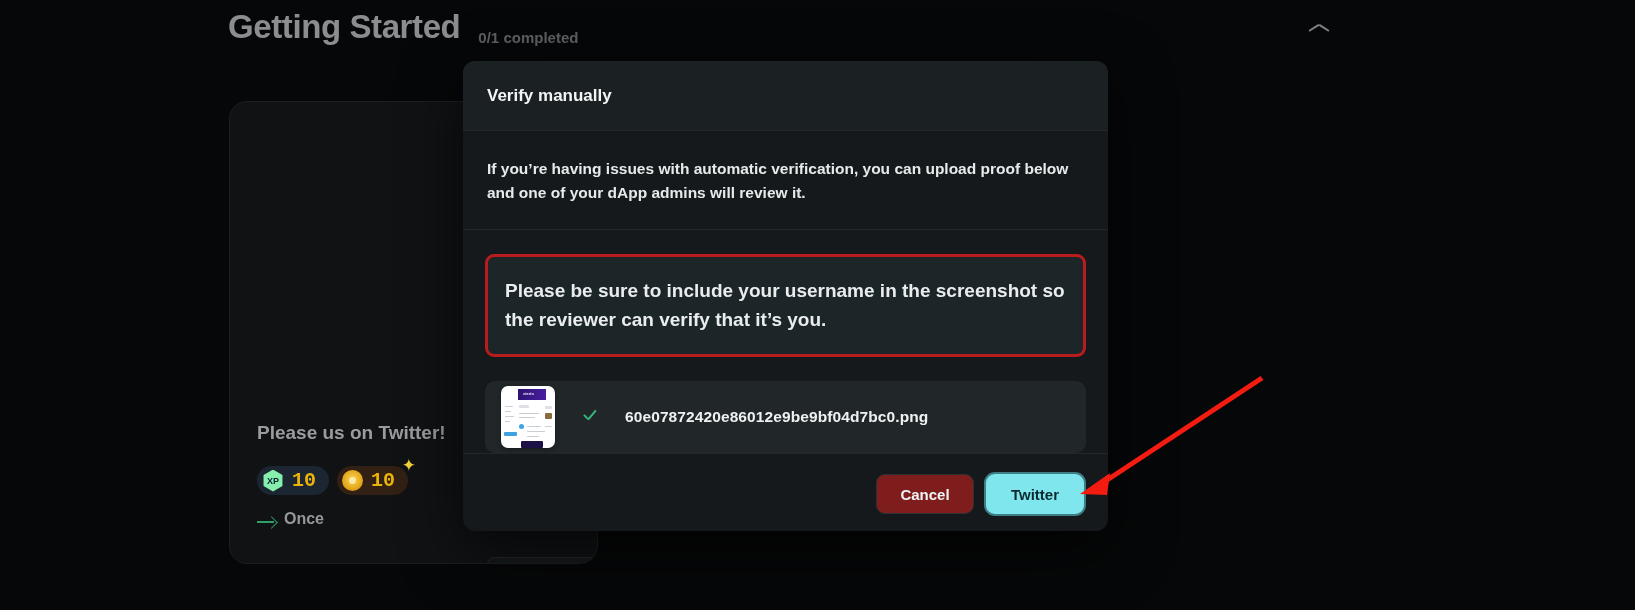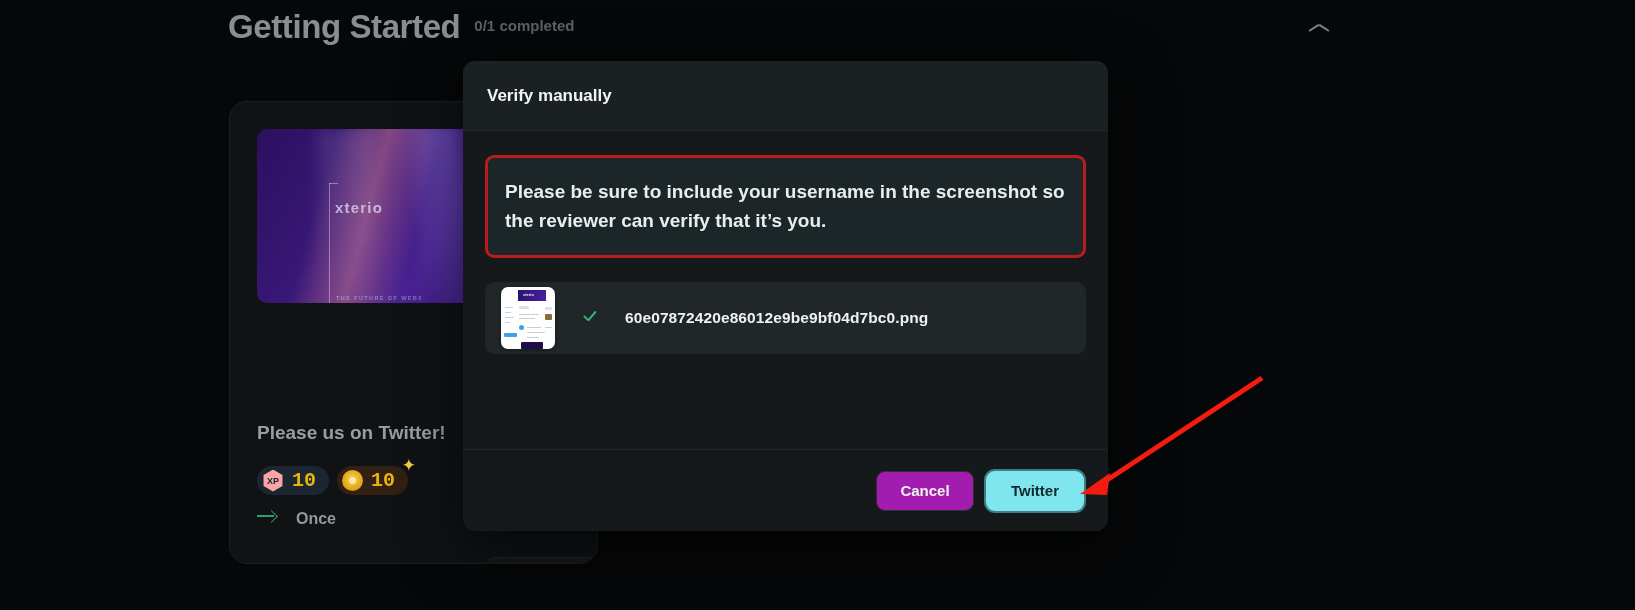--- a/index.html
+++ b/index.html
@@ -7,29 +7,29 @@
     width:1635px; height:610px;
     background:#060708;
     font-family:"Liberation Sans", sans-serif;
     overflow:hidden;
   }
   #root { position:relative; width:1635px; height:610px; }
 
   
   .page-header {
     position:absolute; left:228px; top:8px; right:0;
-    display:flex; align-items:flex-start;
+    display:flex; align-items:flex-end;gap:16px;
   }
   .page-title {
     font-size:33px; font-weight:bold; color:#8b8e90;
     letter-spacing:-0.4px;
   }
   .page-progress {
     font-size:15px; font-weight:bold; color:#5d6163;
-    margin-left:14px; padding-top:9px;
+    margin-left:2px; padding-top:9px;
   }
   .collapse-btn {
     position:absolute; left:1300px; top:16px;
     width:38px; height:30px;
     display:flex; align-items:center; justify-content:center;
     cursor:pointer;
   }
   .chev { width:20px; height:11px; position:relative; }
   .chev::before, .chev::after {
     content:""; position:absolute; top:4px;
@@ -98,42 +98,42 @@
     display:flex; align-items:center; gap:8px;
   }
   .reward-pill {
     display:flex; align-items:center; gap:8px;
     height:29px; padding:0 13px 0 5px; border-radius:15px;
   }
   .reward-pill.xp   { background:rgba(54,86,122,0.30); }
   .reward-pill.coin { background:rgba(122,62,18,0.32); position:relative; }
   .xp-hex {
     width:22px; height:22px;
-    background:#fca5a5;
+    background:#86efac;
     clip-path:polygon(50% 0%,93% 25%,93% 75%,50% 100%,7% 75%,7% 25%);
     display:flex; align-items:center; justify-content:center;
     font-size:9px; font-weight:bold; color:#0d2136;
   }
   .coin-ico {
     width:21px; height:21px; border-radius:50%;
     background:radial-gradient(circle at 50% 45%, #f7d55a 0%, #e5a91b 58%, #b9760d 100%);
     display:flex; align-items:center; justify-content:center;
   }
   .coin-ico::after {
     content:""; width:7px; height:7px; border-radius:50%;
     background:#fdf0b4; opacity:0.85;
   }
   .reward-val { font-size:20px; font-weight:bold; color:#eab308;font-family:Liberation Mono, monospace; }
   .sparkle {
     position:absolute; right:-8px; top:-9px;
     color:#f2d23c; font-size:17px; line-height:1;
   }
   .freq-row {
     position:absolute; left:27px; top:408px;
-    display:flex; align-items:flex-start; gap:20px;
+    display:flex; align-items:flex-end; gap:8px;
   }
   .arrow-ico { width:19px; height:12px; position:relative; }
   .arrow-ico::before {
     content:""; position:absolute; left:0; top:5px; width:17px; height:1.8px;
     background:#2e9e6b;
   }
   .arrow-ico::after {
     content:""; position:absolute; right:0; top:1.6px;
     width:8px; height:8px;
     border-top:1.8px solid #2e9e6b; border-right:1.8px solid #2e9e6b;
@@ -236,21 +236,21 @@
     display:flex; align-items:center; justify-content:flex-end;
     gap:12px; padding:0 24px;
   }
   .btn {
     height:40px; border-radius:9px;
     display:flex; align-items:center; justify-content:center;
     font-size:15px; font-weight:bold;
     cursor:pointer;
   }
   .btn-cancel {
-    width:98px; background:#a21caf; border:1px solid #2b3134; color:#f1f4f5;
+    width:98px; background:#7f1d1d; border:1px solid #2b3134; color:#f1f4f5;
   }
   .btn-submit {
     width:98px; background:#7fe6ee; color:#0c2a2e;
     box-shadow:0 0 0 2px #3e7f86;
   }
 
   
   .anno { position:absolute; left:0; top:0; width:1635px; height:610px; pointer-events:none; }
 </style>
 </head>
@@ -260,38 +260,20 @@
 
   <div class="page-header">
     <div class="page-title">Getting Started</div>
     <div class="page-progress">0/1 completed</div>
   </div>
   <div class="collapse-btn">
     <span class="chev"></span>
   </div>
 
   <div class="quest-card">
-    <div class="quest-banner">
-      <div class="banner-beam" style="left:60px;"></div>
-      <div class="banner-beam" style="left:160px; width:40px;"></div>
-      <div class="banner-beam" style="left:250px; width:70px;"></div>
-      <div class="banner-frame"></div>
-      <div class="banner-brand">xterio</div>
-      <div class="banner-sub">THE FUTURE OF WEB3</div>
-      <div class="banner-dots" style="left:265px; top:76px;">
-        <span></span>
-          <i></i>
-          <span></span>
-      </div>
-      <div class="banner-dots" style="left:268px; top:152px;">
-        <span></span>
-          <i></i>
-          <span></span>
-      </div>
-    </div>
 
     <div class="quest-name">Please us on Twitter!</div>
 
     <div class="reward-row">
       <div class="reward-pill xp">
         <span class="xp-hex">XP</span>
         <span class="reward-val">10</span>
       </div>
       <div class="reward-pill coin">
         <span class="coin-ico"></span>
@@ -307,20 +289,21 @@
 
     <div class="card-btn follow">Follow</div>
 
   </div>
 
   <div class="modal">
     <div class="modal-head">
       <div class="modal-title">Verify manually</div>
     </div>
 
+    <div class="modal-desc">If you’re having issues with automatic verification, you can upload proof below and one of your dApp admins will review it.</div>
 
     <div class="modal-body">
       <div class="notice">Please be sure to include your username in the screenshot so the reviewer can verify that it’s you.</div>
 
       <div class="file-row">
         <div class="file-thumb">
           <div class="th-banner"></div>
           <div class="th-line" style="left:4px;  top:20px; width:8px;"></div>
           <div class="th-line" style="left:4px;  top:25px; width:6px;"></div>
           <div class="th-line" style="left:4px;  top:30px; width:9px;"></div>

